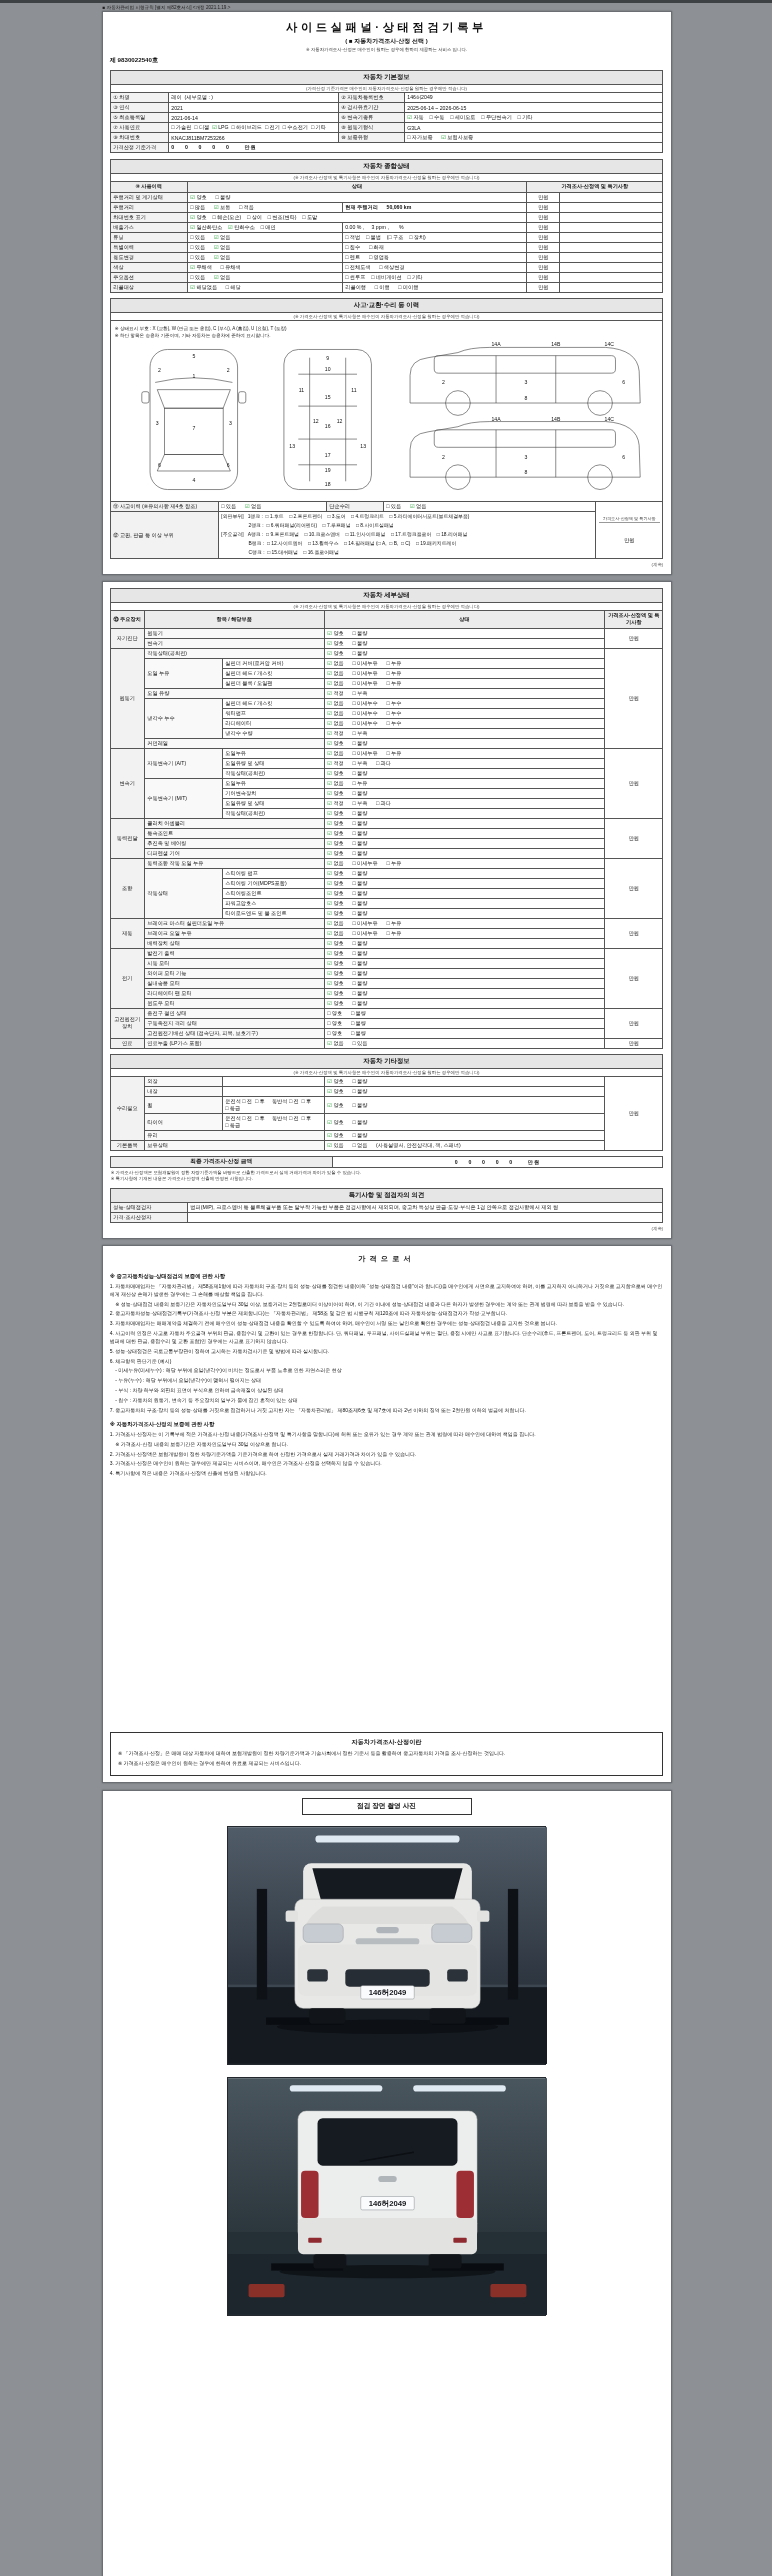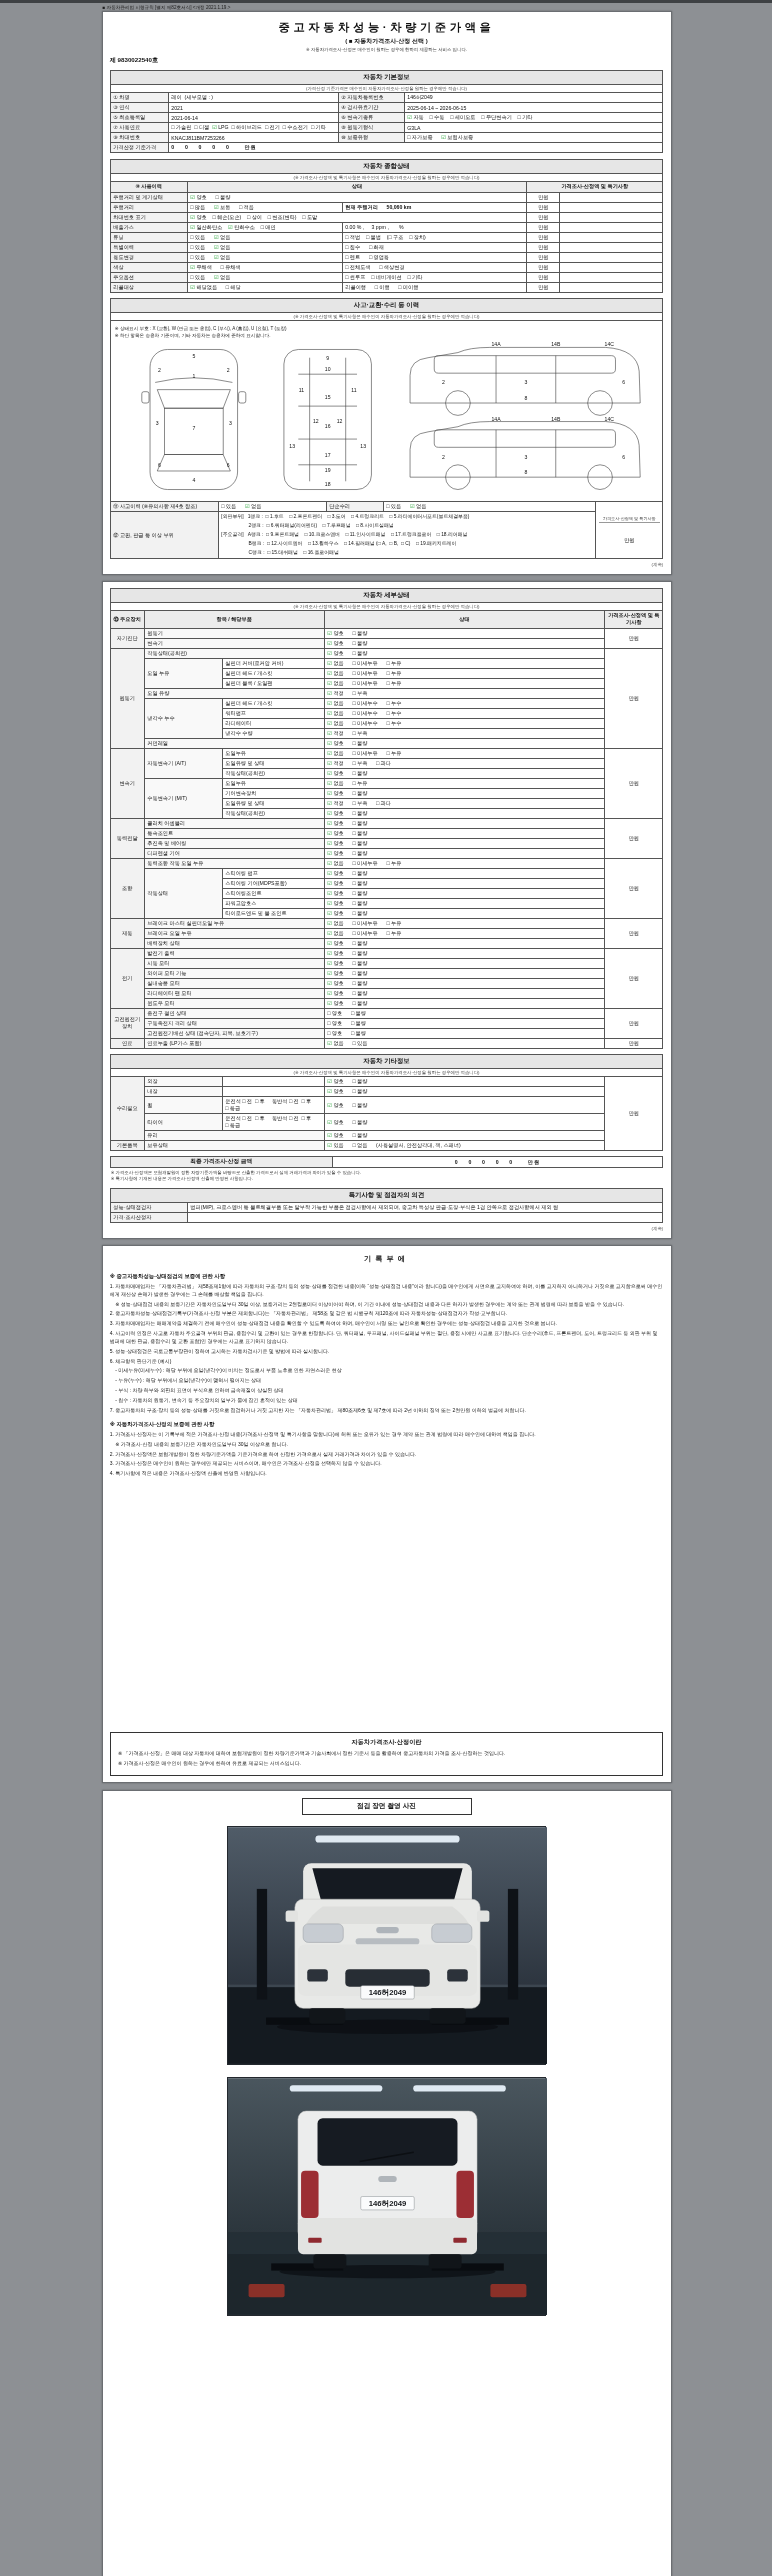--- a/index.html
+++ b/index.html
@@ -48,21 +48,21 @@
 </head>
 <body>
 
 <div class="top-strip" data-name="window-top-edge"></div>
 
 <div class="doc" data-name="used-car-inspection-report">
 
   <div class="form-ref" data-name="form-reference">■ 자동차관리법 시행규칙 [별지 제82호서식] &lt;개정 2021.1.19.&gt;</div>
 
   <div class="panel p1" data-name="panel-basic-and-history">
-    <div class="title" data-name="page-title">중고자동차성능·차량기준가액을</div>
+    <div class="title" data-name="page-title">사이드실패널·상태점검기록부</div>
     <div class="subtitle" data-name="price-survey-option">( ■ 자동차가격조사·산정 선택 )</div>
     <div class="subnote" data-name="price-survey-note">※ 자동차가격조사·산정은 매수인이 원하는 경우에 한하여 제공하는 서비스 입니다.</div>
     <div class="doc-no" data-name="document-number">제 9830022540호</div>
 
     <div class="band" data-name="section-basic-title">자동차 기본정보</div>
     <div class="band-note" data-name="section-basic-note">(가격산정 기준가격은 매수인이 자동차가격조사·산정을 원하는 경우에만 적습니다)</div>
     <table data-name="basic-info-table">
       <colgroup>
           <col style="width:58px">
           <col style="width:170px">
@@ -595,21 +595,21 @@
           <tr data-name="table-row">
             <td data-name="who">가격·조사산정자</td>
             <td data-name="text"></td>
           </tr>
         </tbody>
     </table>
     <div class="cont" data-name="continue-mark">(계속)</div>
   </div>
 
   <div class="panel p3" data-name="panel-notices">
-    <div class="n-title" data-name="notice-title">기록부에</div>
+    <div class="n-title" data-name="notice-title">가격으로서</div>
     <div class="n-head" data-name="notice-part-a-title">※ 중고자동차성능·상태점검의 보증에 관한 사항</div>
     <div data-name="notice-part-a">
         <div class="n-line" data-name="text-line">1. 자동차매매업자는 「자동차관리법」 제58조제1항에 따라 자동차의 구조·장치 등의 성능·상태를 점검한 내용(이하 “성능·상태점검 내용”이라 합니다)을 매수인에게 서면으로 고지하여야 하며, 이를 고지하지 아니하거나 거짓으로 고지함으로써 매수인에게 재산상 손해가 발생한 경우에는 그 손해를 배상할 책임을 집니다.</div>
         <div class="n-line" data-name="text-line">    ※ 성능·상태점검 내용의 보증기간은 자동차인도일부터 30일 이상, 보증거리는 2천킬로미터 이상이어야 하며, 이 기간 이내에 성능·상태점검 내용과 다른 하자가 발생한 경우에는 계약 또는 관계 법령에 따라 보증을 받을 수 있습니다.</div>
         <div class="n-line" data-name="text-line">2. 중고자동차성능·상태점검기록부(가격조사·산정 부분은 제외합니다)는 「자동차관리법」 제58조 및 같은 법 시행규칙 제120조에 따라 자동차성능·상태점검자가 작성·교부합니다.</div>
         <div class="n-line" data-name="text-line">3. 자동차매매업자는 매매계약을 체결하기 전에 매수인이 성능·상태점검 내용을 확인할 수 있도록 하여야 하며, 매수인이 서명 또는 날인으로 확인한 경우에는 성능·상태점검 내용을 고지한 것으로 봅니다.</div>
         <div class="n-line" data-name="text-line">4. 사고이력 인정은 사고로 자동차 주요골격 부위의 판금, 용접수리 및 교환이 있는 경우로 한정합니다. 단, 쿼터패널, 루프패널, 사이드실패널 부위는 절단, 용접 시에만 사고로 표기합니다. 단순수리(후드, 프론트펜더, 도어, 트렁크리드 등 외판 부위 및 범퍼에 대한 판금, 용접수리 및 교환 포함)인 경우에는 사고로 표기하지 않습니다.</div>
         <div class="n-line" data-name="text-line">5. 성능·상태점검은 국토교통부장관이 정하여 고시하는 자동차검사기준 및 방법에 따라 실시합니다.</div>
         <div class="n-line" data-name="text-line">6. 체크항목 판단기준 (예시)</div>
         <div class="n-line" data-name="text-line">    - 미세누유(미세누수) : 해당 부위에 오일(냉각수)이 비치는 정도로서 부품 노후로 인한 자연스러운 현상</div>

